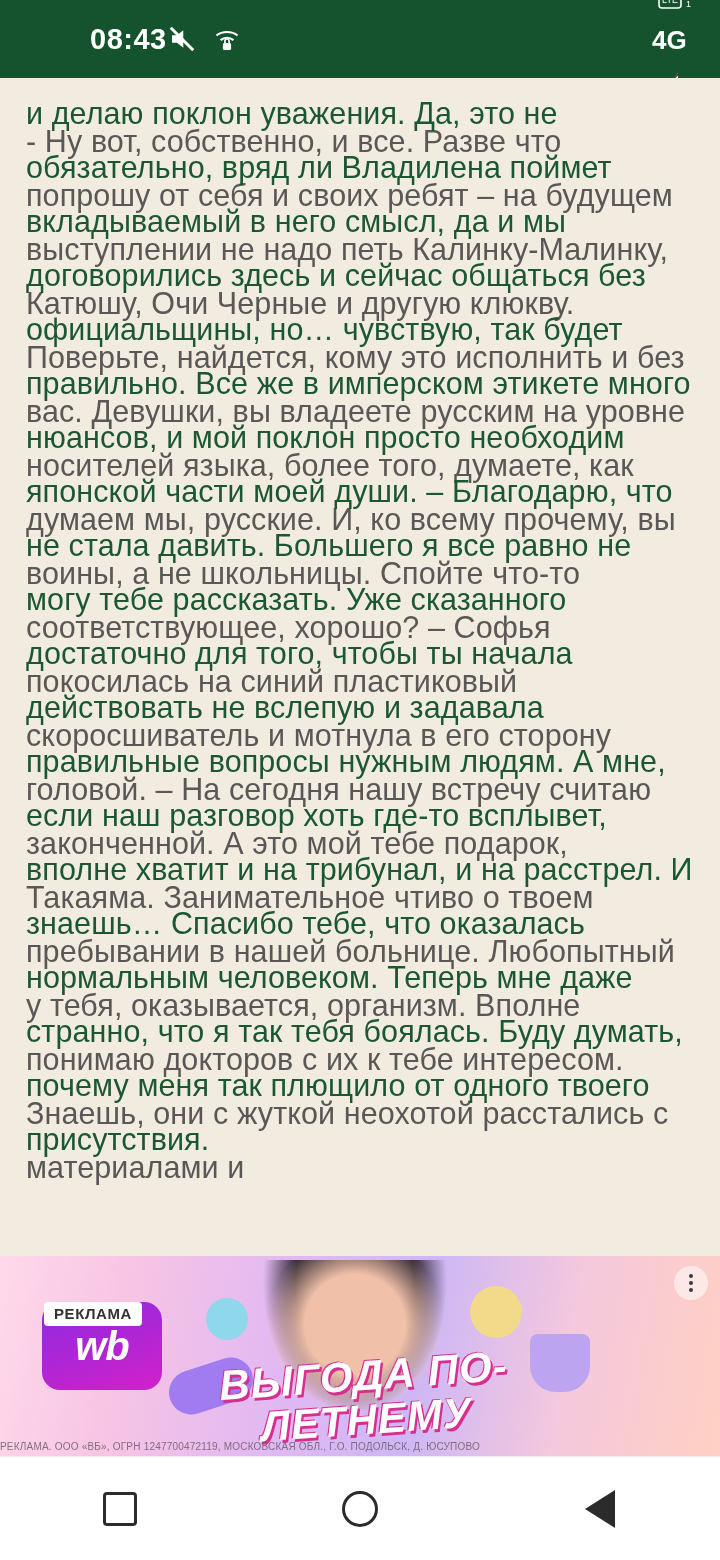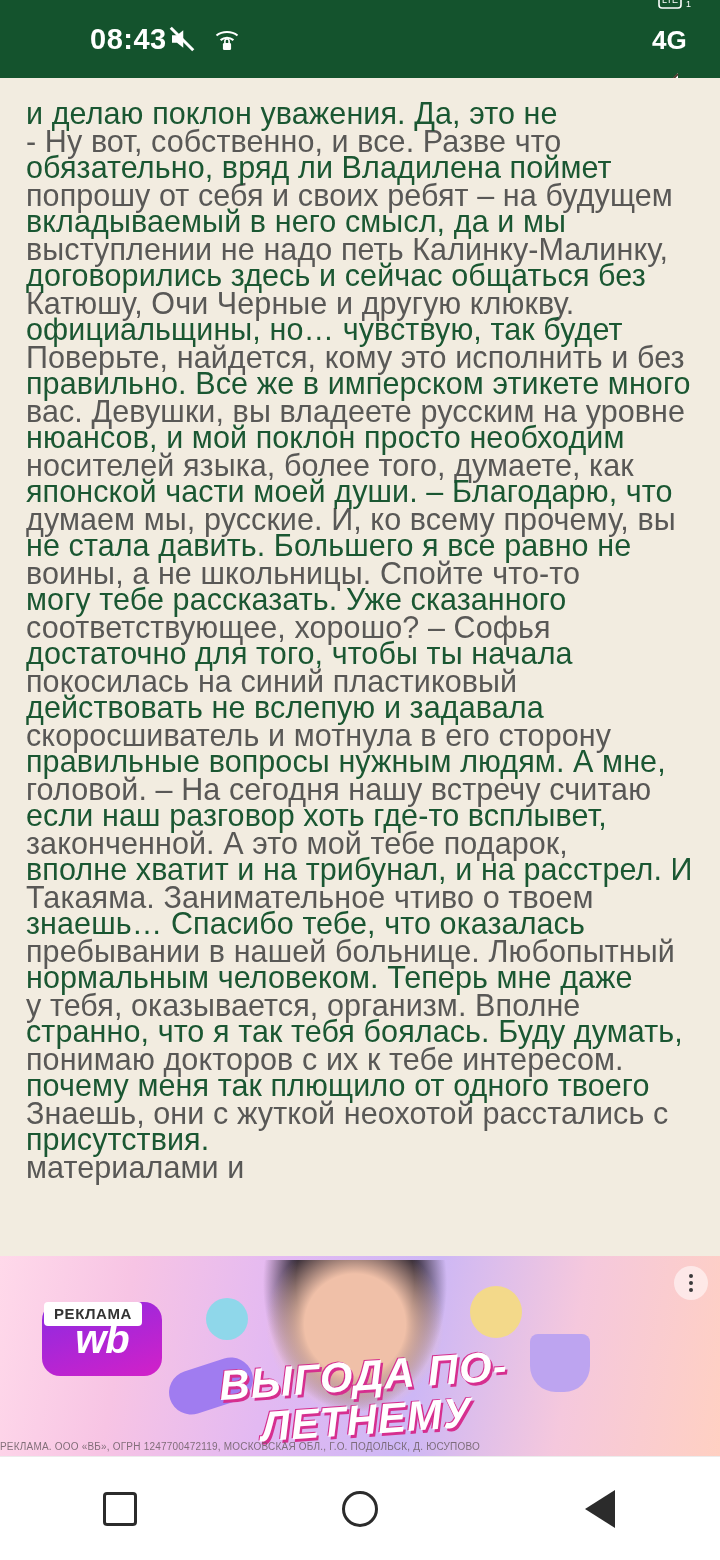--- a/index.html
+++ b/index.html
@@ -104,21 +104,21 @@
     border-radius: 50%;
     background: rgba(255,255,255,.55);
     display: flex; flex-direction: column;
     align-items: center; justify-content: center;
     gap: 3px;
   }
   .ad-menu i { width: 4px; height: 4px; border-radius: 50%; background: #3a3a3a; display: block; }
   .wb-logo {
     position: absolute;
     left: 42px; top: 46px;
-    width: 120px; height: 74px;
+    width: 120px; height: 88px;
     background: linear-gradient(160deg,#8b2be2,#d320c8);
     border-radius: 18px;
     display: flex; align-items: center; justify-content: center;
     color: #fff;
     font-size: 40px;
     font-weight: 700;
     font-style: italic;
     letter-spacing: -1px;
   }
   .ad-girl {

